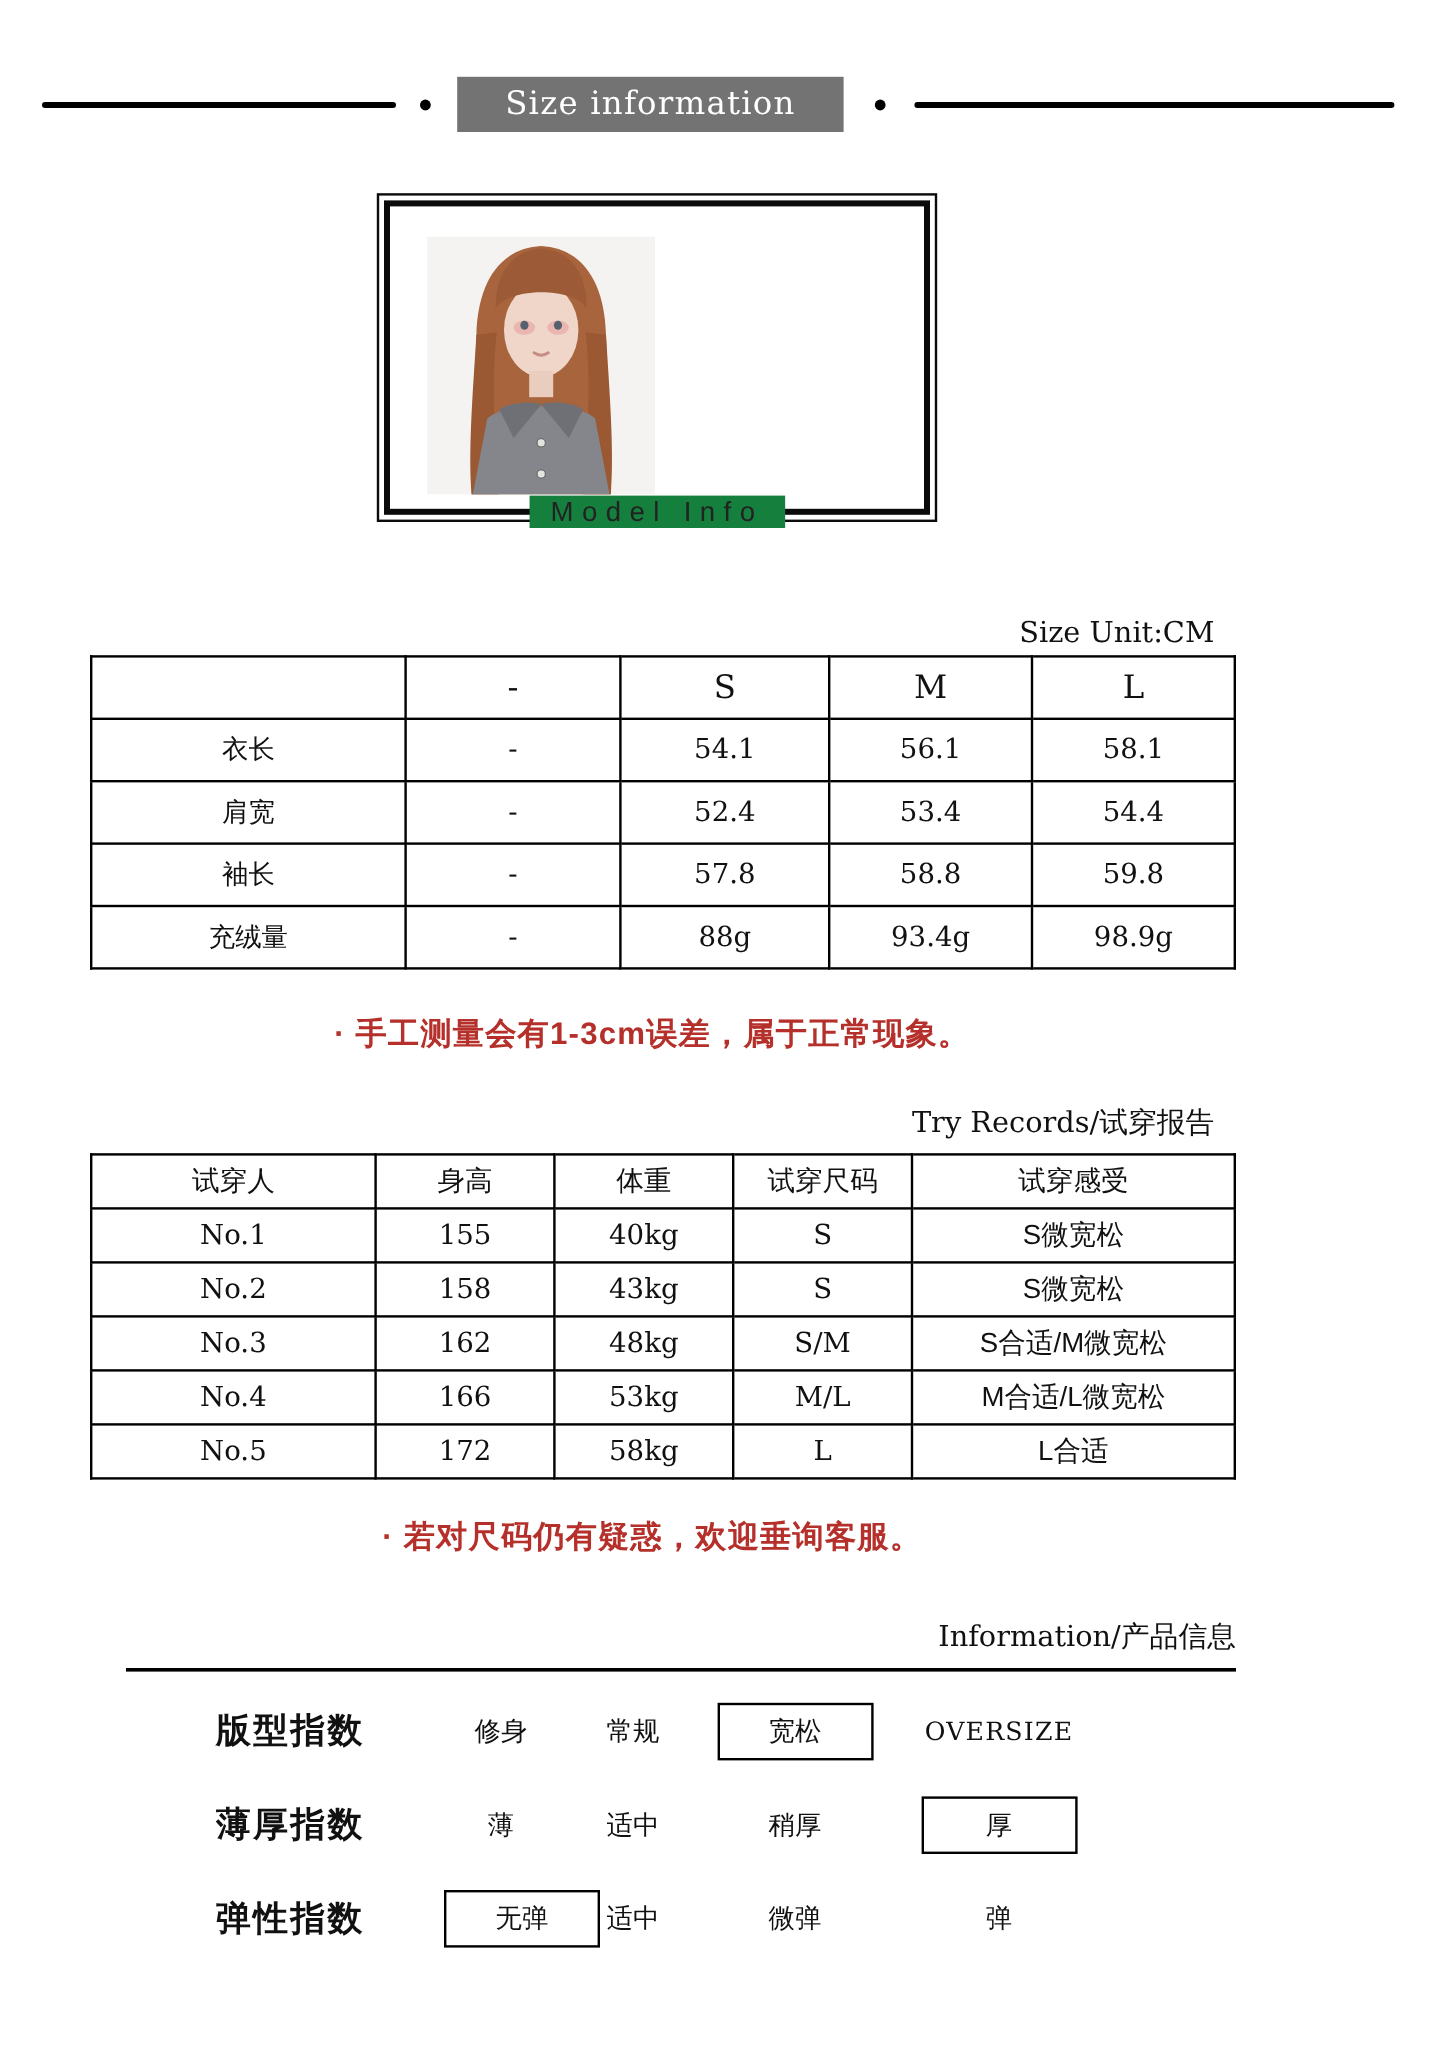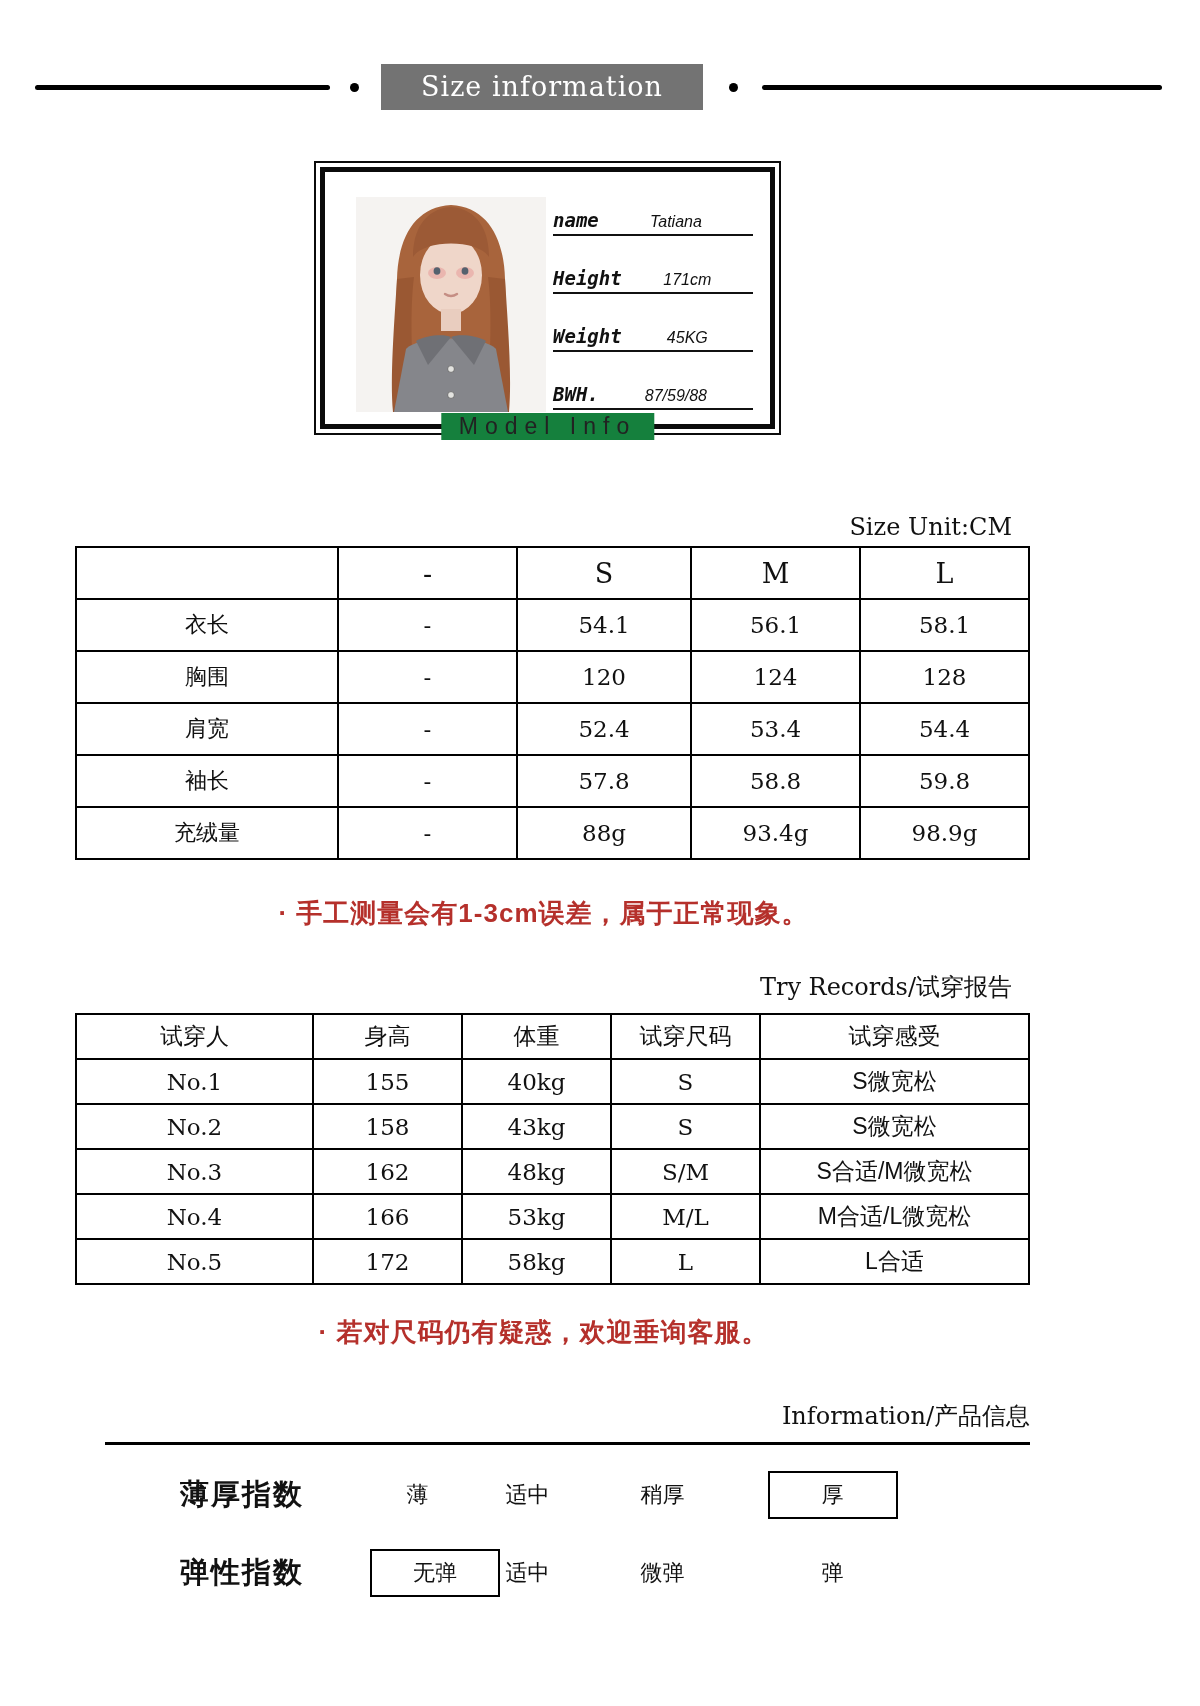--- a/index.html
+++ b/index.html
@@ -107,38 +107,20 @@
     <ellipse cx="81" cy="74" rx="3.4" ry="3.8" fill="#55616e"></ellipse>
     <ellipse cx="109" cy="74" rx="3.4" ry="3.8" fill="#55616e"></ellipse>
     <path d="M89,97 Q95,101 101,97" stroke="#c58e84" stroke-width="2.4" fill="none" stroke-linecap="round"></path>
     <rect x="85" y="112" width="20" height="22" fill="#e9cdbf"></rect>
     <path d="M38,215 L50,152 C62,138 128,138 140,152 L152,215 Z" fill="#85868b"></path>
     <path d="M95,140 L72,168 L60,144 C70,138 88,137 95,140 Z" fill="#6f7075"></path>
     <path d="M95,140 L118,168 L130,144 C120,138 102,137 95,140 Z" fill="#6f7075"></path>
     <circle cx="95" cy="172" r="3.4" fill="#e3e3e0" stroke="#555" stroke-width="0.7"></circle>
     <circle cx="95" cy="198" r="3.4" fill="#e3e3e0" stroke="#555" stroke-width="0.7"></circle>
   </svg>
-  <div class="fields">
-    <div class="field">
-      <span class="flabel">name</span>
-      <span class="fvalue">Tatiana</span>
-    </div>
-    <div class="field">
-      <span class="flabel">Height</span>
-      <span class="fvalue">171cm</span>
-    </div>
-    <div class="field">
-      <span class="flabel">Weight</span>
-      <span class="fvalue">45KG</span>
-    </div>
-    <div class="field">
-      <span class="flabel">BWH.</span>
-      <span class="fvalue">87/59/88</span>
-    </div>
-  </div>
   <div class="card-caption">Model Info</div>
 </div>
 
 <div class="content">
 
   <div class="unit-note">Size Unit:CM</div>
 
   <table class="t1">
     <tbody>
         <tr>
@@ -149,27 +131,20 @@
       <td class="c4 hd serif">L</td>
     </tr>
     <tr>
       <td class="rowlab">衣长</td>
       <td class="val serif">-</td>
       <td class="val serif">54.1</td>
       <td class="val serif">56.1</td>
       <td class="val serif">58.1</td>
     </tr>
     <tr>
-      <td class="rowlab">胸围</td>
-      <td class="val serif">-</td>
-      <td class="val serif">120</td>
-      <td class="val serif">124</td>
-      <td class="val serif">128</td>
-    </tr>
-    <tr>
       <td class="rowlab">肩宽</td>
       <td class="val serif">-</td>
       <td class="val serif">52.4</td>
       <td class="val serif">53.4</td>
       <td class="val serif">54.4</td>
     </tr>
     <tr>
       <td class="rowlab">袖长</td>
       <td class="val serif">-</td>
       <td class="val serif">57.8</td>
@@ -238,20 +213,27 @@
     </table>
 
   <div class="note note2" style="color:#b5302b">· 若对尺码仍有疑惑，欢迎垂询客服。</div>
 
   <div class="info-heading">Information/产品信息</div>
 </div>
 
 <div class="info-line"></div>
 
 <div class="irows">
+  <div class="irow">
+    <div class="ilabel">版型指数</div>
+    <div class="opt">修身</div>
+    <div class="opt">常规</div>
+    <div class="opt"><span class="optbox">宽松</span></div>
+    <div class="opt opt-en">OVERSIZE</div>
+  </div>
   <div class="irow">
     <div class="ilabel">薄厚指数</div>
     <div class="opt">薄</div>
     <div class="opt">适中</div>
     <div class="opt">稍厚</div>
     <div class="opt"><span class="optbox">厚</span></div>
   </div>
   <div class="irow">
     <div class="ilabel">弹性指数</div>
     <div class="opt"><span class="optbox">无弹</span></div>

